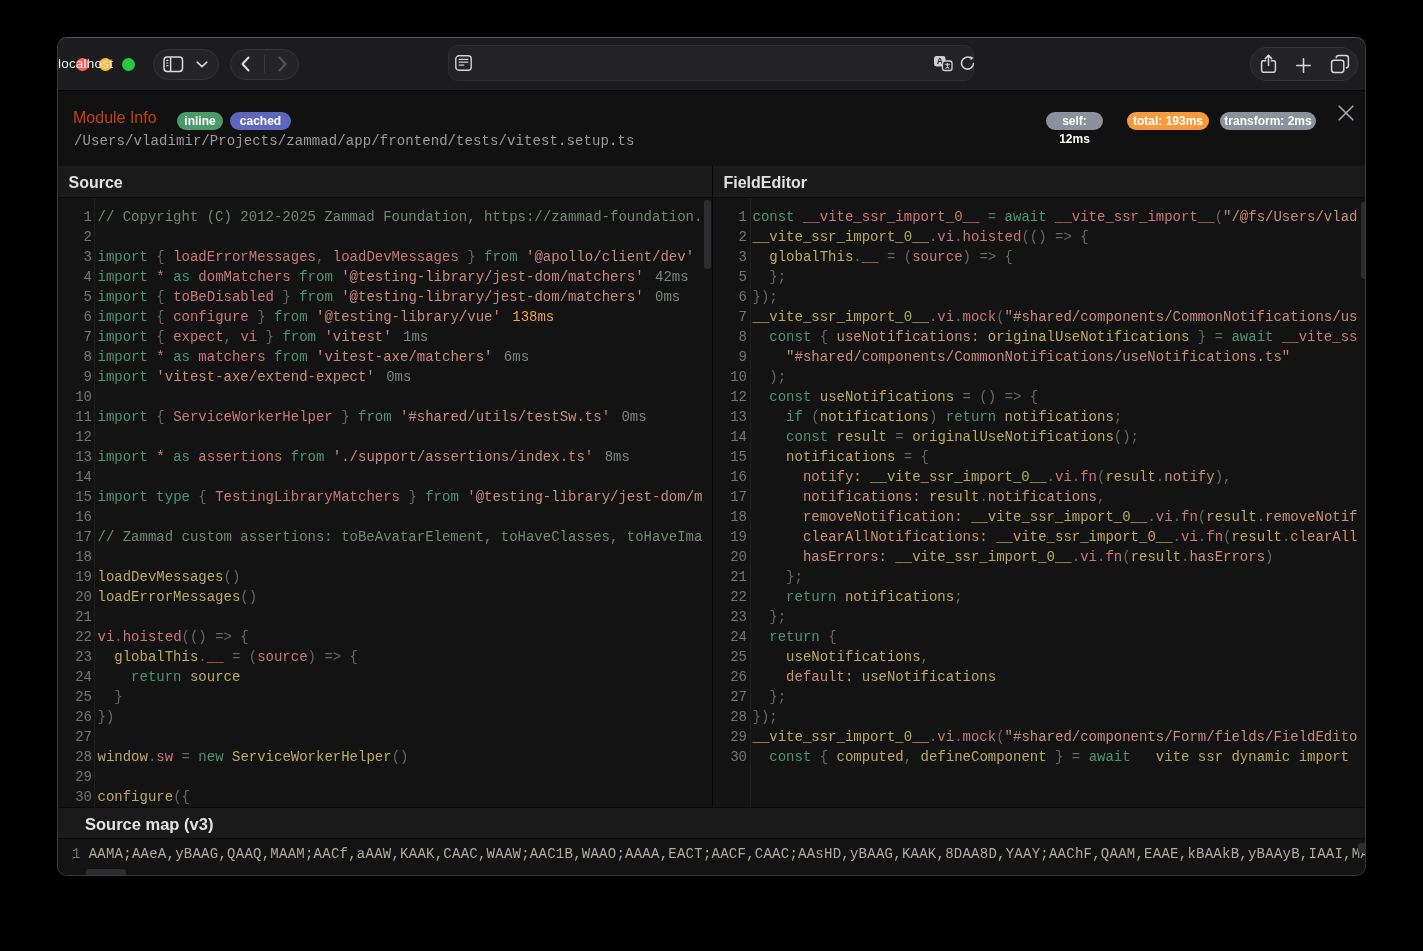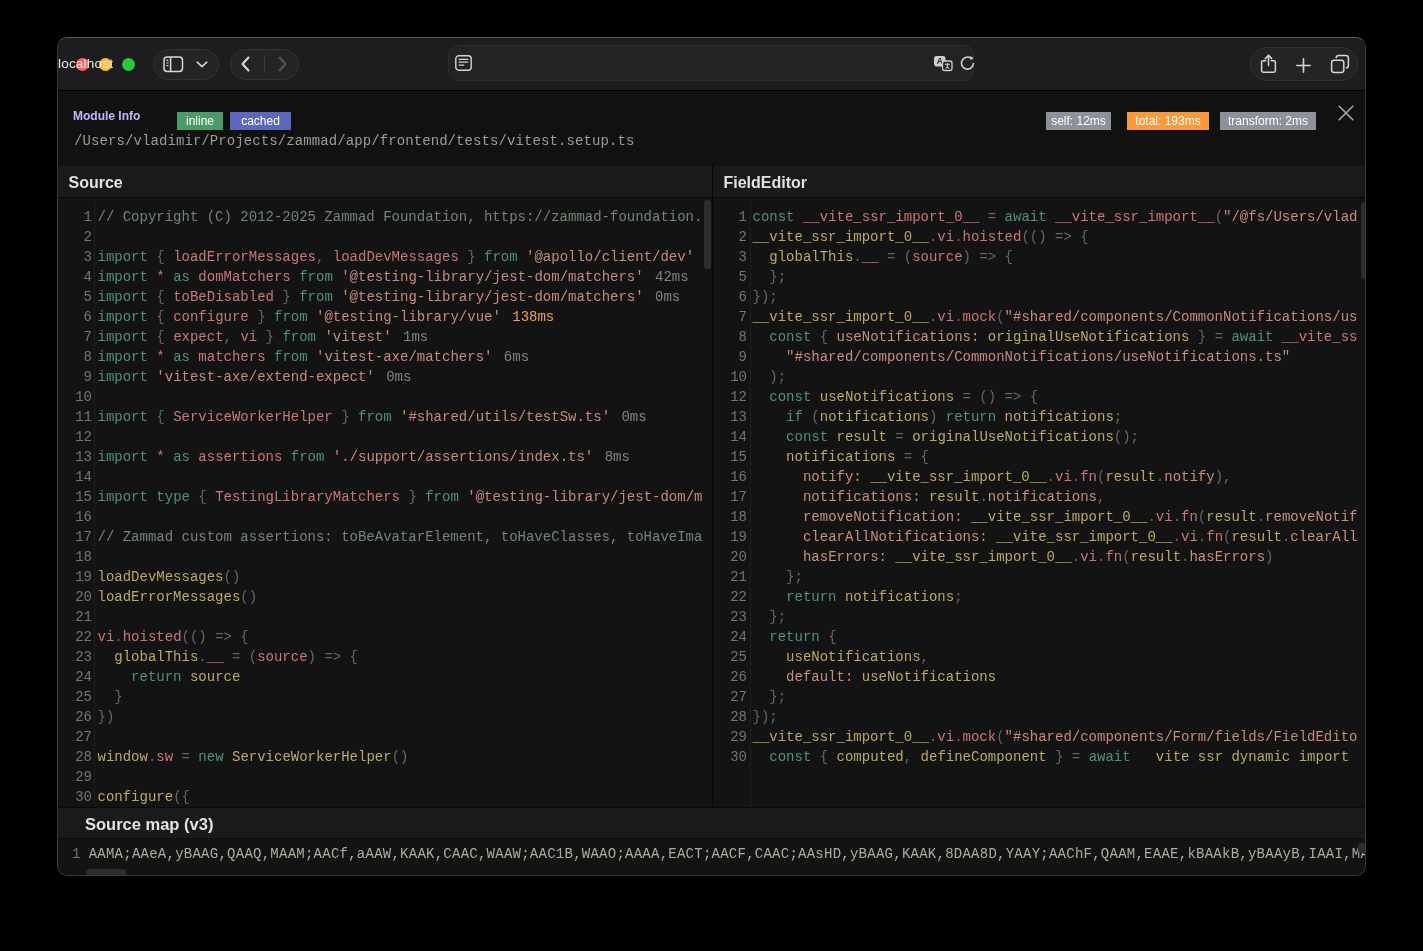--- a/index.html
+++ b/index.html
@@ -6,22 +6,22 @@
 .win{position:absolute;left:57px;top:37px;width:1309px;height:839px;background:#131313;border-radius:10px;border:1px solid #39393b;border-top-color:#58585a;overflow:hidden}
 .abs{position:absolute}
 
 .tb{position:absolute;left:0;top:0;width:100%;height:53px;background:#1d1d1f;border-bottom:1px solid #000}
 .dot{position:absolute;top:20px;width:13px;height:13px;border-radius:50%}
 .pill{position:absolute;background:#242427;border:1px solid #343436;border-radius:15.5px}
 .urlbar{position:absolute;left:390px;top:7px;width:526px;height:36px;background:#232326;border:1px solid #2e2e30;border-radius:10px}
 .urltext{position:absolute;left:0;right:0;top:17.5px;text-align:left;color:#e9e9e9;font-size:13.5px;letter-spacing:.2px}
 
 .mi{position:absolute;left:0;top:54px;width:100%;height:74px;background:#111112}
-.mititle{position:absolute;left:15px;top:70.5px;color:#c4b5fd;font-size:12px;font-weight:700}
-.badge{position:absolute;top:73.5px;height:18px;border-radius:0;color:#fff;font-size:12px;font-weight:400;text-align:center;line-height:18.5px}
+.mititle{position:absolute;left:15px;top:70.5px;color:#c2410c;font-size:16px;font-weight:400}
+.badge{position:absolute;top:73.5px;height:18px;border-radius:9px;color:#fff;font-size:12px;font-weight:700;text-align:center;line-height:18.5px}
 .path{position:absolute;left:16px;top:95px;color:#9b9b9b;font-family:"Liberation Mono",monospace;font-size:14px;letter-spacing:.09px}
 
 .phead{position:absolute;top:128px;height:32px;background:#1a1a1b;border-bottom:1px solid #0a0a0a;color:#e2e2e2;font-size:16px;font-weight:700;line-height:34px;padding-left:10.5px}
 .code{position:absolute;top:160px;height:609px;overflow:hidden;font-family:"Liberation Mono",monospace;font-size:14px;line-height:20px;padding-top:8.5px}
 .gl{position:absolute;top:160px;height:609px;width:1px;background:rgba(255,255,255,.055)}
 .L{height:20px;white-space:pre;overflow:hidden}
 .g{display:inline-block;width:34px;text-align:right;color:#747474;letter-spacing:0}
 .cd{margin-left:5.5px}
 .k{color:#4d9375}.s{color:#c98a7d}.r{color:#cb7676}.y{color:#bda965}.o{color:#c99076}.p{color:#666666}.c{color:#758575}.t{color:#7e847e;margin-left:3px}.T{color:#efa04b;margin-left:3px}
 
@@ -91,21 +91,21 @@
         <path d="M6.2 4.2 V4 Q6.2 1.6 8.6 1.6 H16 Q18.4 1.6 18.4 4 V11.4 Q18.4 13.8 16 13.8 H15.8"></path>
         <rect x="1.6" y="6.2" width="12.2" height="12.2" rx="2.4" fill="#28282a"></rect>
       </svg>
   </div>
 
   <div class="mi"></div>
   <div class="mititle">Module Info</div>
   <div class="badge" style="left:119px;width:46px;background:#4a9a6a">inline</div>
   <div class="badge" style="left:172px;width:61px;background:#5d67bd">cached</div>
   <div class="path">/Users/vladimir/Projects/zammad/app/frontend/tests/vitest.setup.ts</div>
-  <div class="badge" style="left:988px;width:65px;background:#8c919b">self: 12ms</div>
+  <div class="badge" style="left:988px;width:57px;background:#8c919b">self: 12ms</div>
   <div class="badge" style="left:1069px;width:82px;background:#f8993b">total: 193ms</div>
   <div class="badge" style="left:1162px;width:96px;background:#8c919b">transform: 2ms</div>
   <svg class="abs" style="left:1280px;top:67px" width="16" height="16" viewBox="0 0 16 16" stroke="#a3a8b0" stroke-width="1.6" stroke-linecap="round">
       <line x1="1.2" y1="1.2" x2="14.8" y2="14.8"></line>
       <line x1="14.8" y1="1.2" x2="1.2" y2="14.8"></line>
     </svg>
 
   <div class="phead" style="left:0;width:654px">Source</div>
   <div class="phead" style="left:655px;width:654px">FieldEditor</div>
   <div class="abs" style="left:654px;top:128px;width:1px;height:641px;background:#060606"></div>

